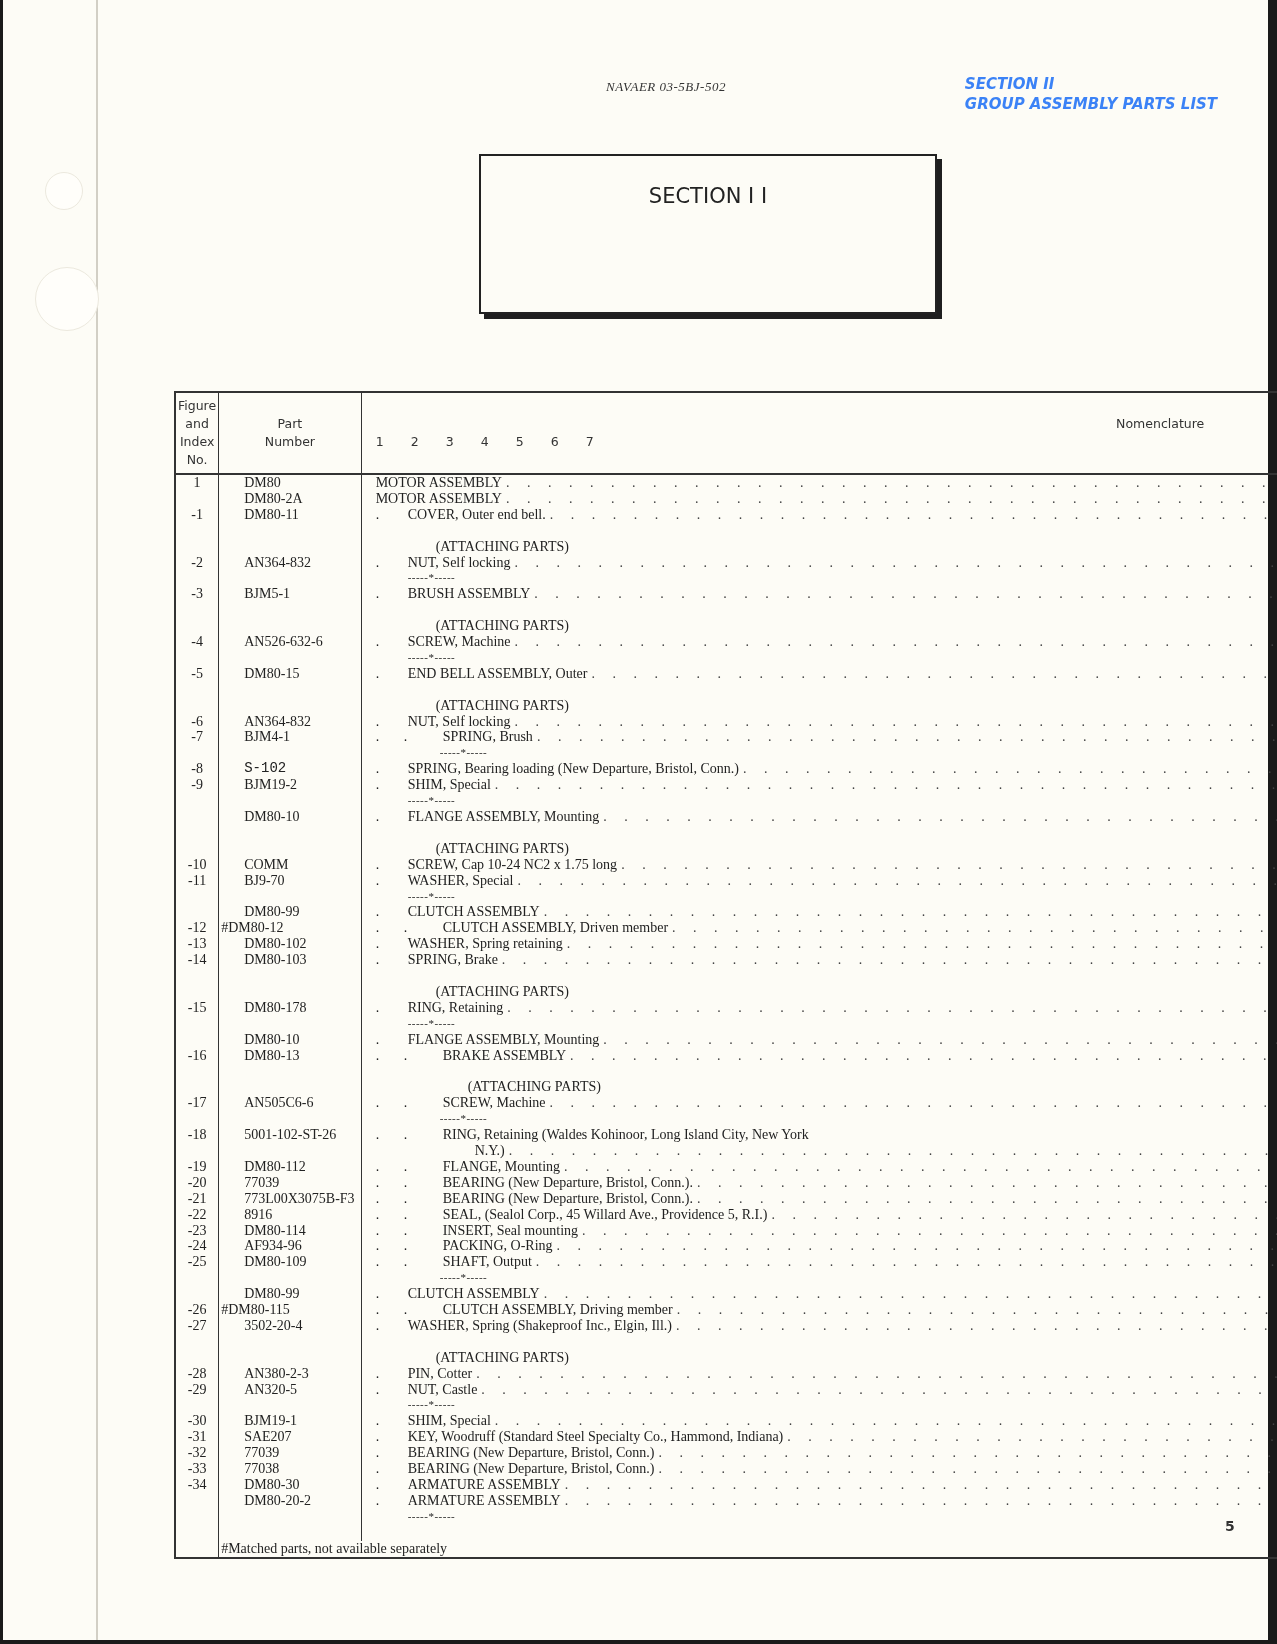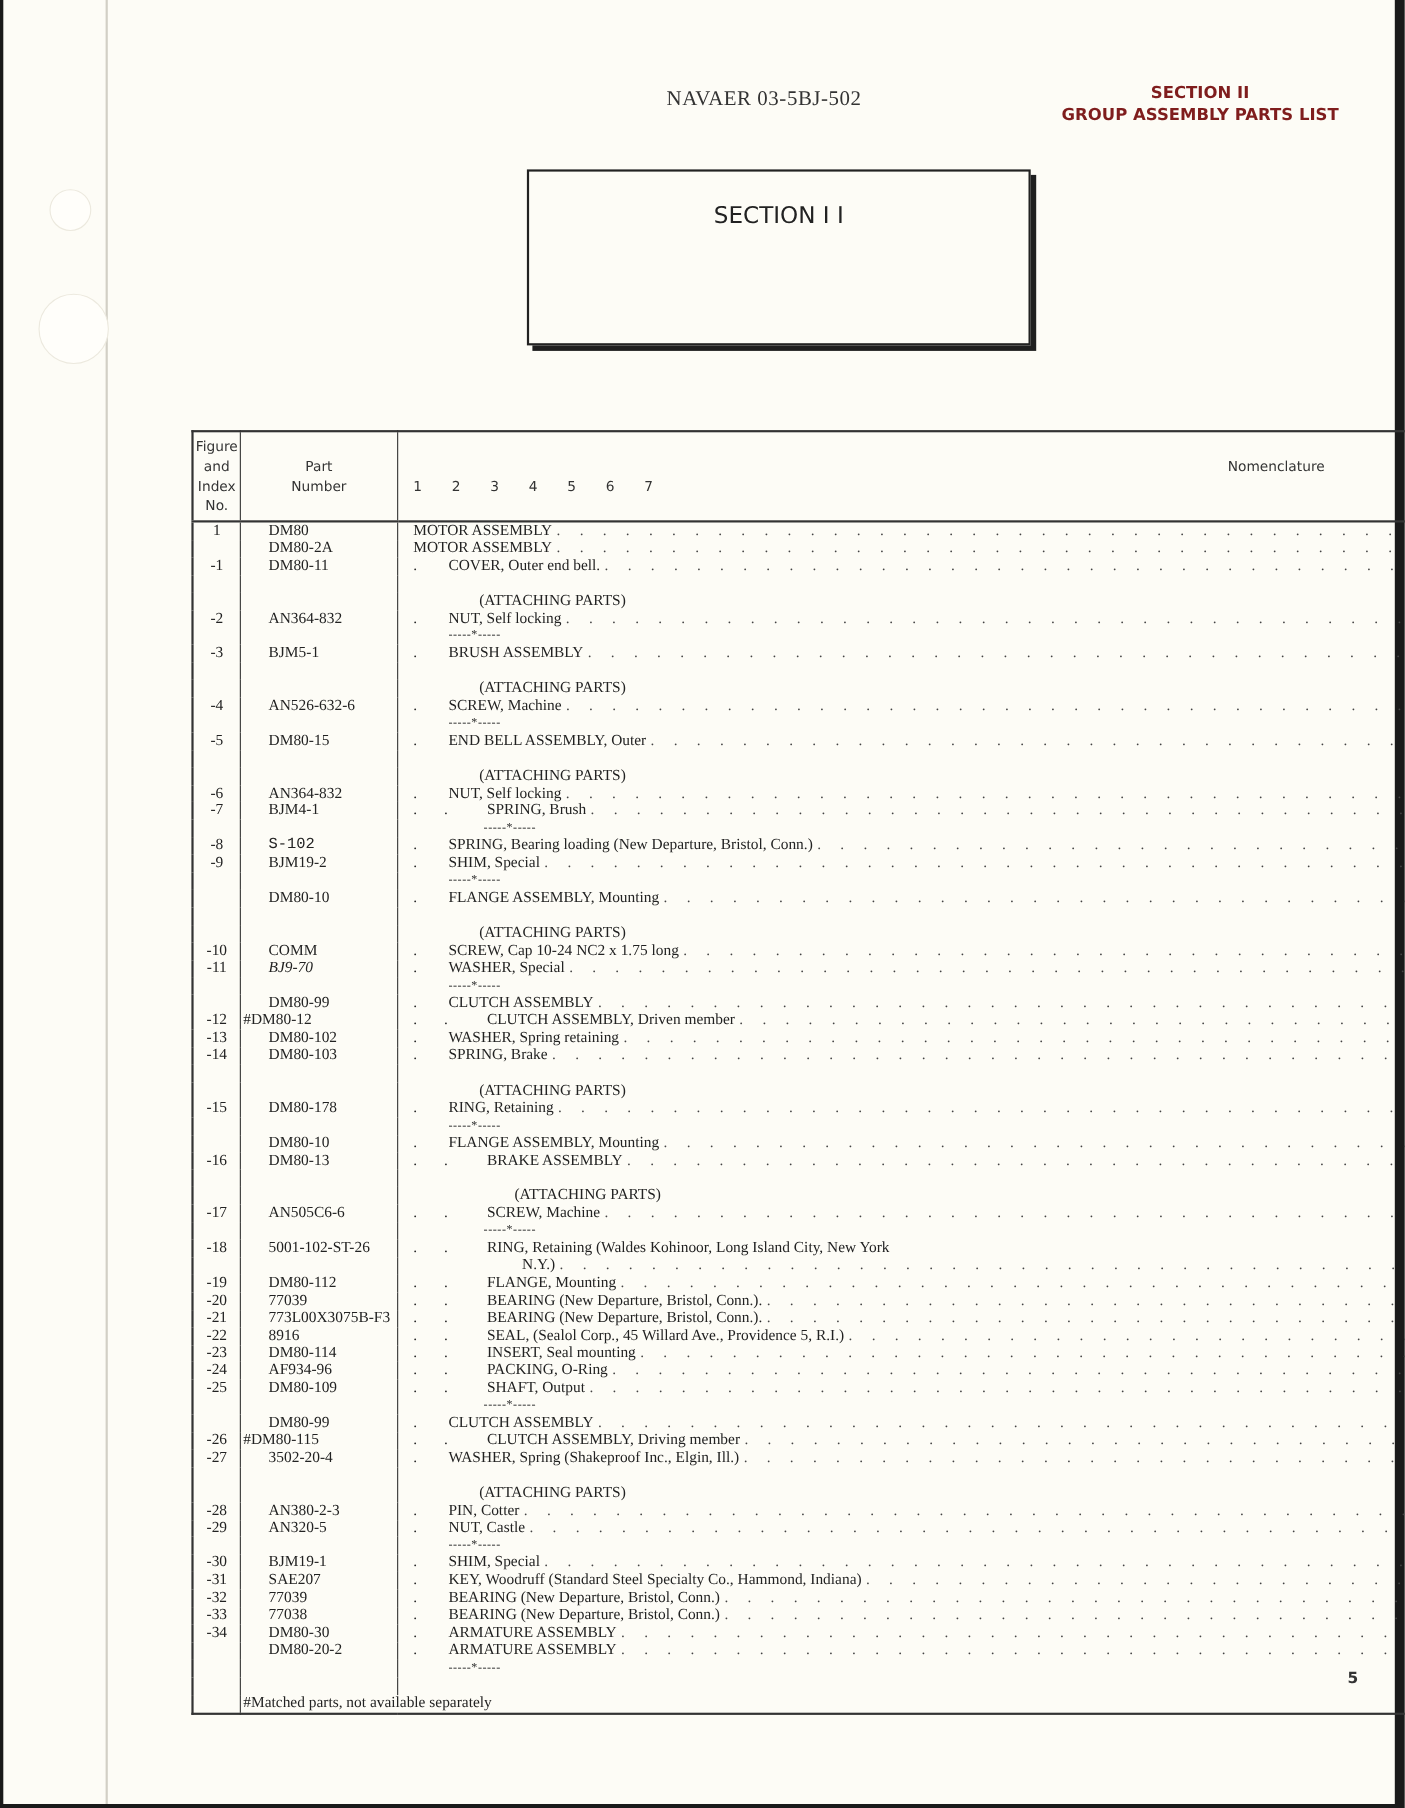--- a/index.html
+++ b/index.html
@@ -1,21 +1,21 @@
 <!DOCTYPE html>
 <html><head>
 <meta charset="utf-8">
 <style>
   html, body { margin:0; padding:0; }
   body { width:1277px; height:1644px; background:#1a1a1a; position:relative; overflow:hidden; }
   .page { position:absolute; left:3px; top:0; width:1265px; height:1640px; background:#fdfcf6; }
   .fold { position:absolute; left:93px; top:0; width:2px; height:1640px; background:#d2cfc5; }
   .hole { position:absolute; border-radius:50%; background:#fffefa; border:1px solid #ece9de; }
-  .hdr-doc { position:absolute; left:603px; top:79px; font-family:"Liberation Serif", serif; font-size:19px; letter-spacing:0.5px; color:#333; }
-  .hdr-sec { position:absolute; right:51px; top:74px; text-align:center; font-family:"DejaVu Sans", sans-serif; font-weight:bold; font-size:15px; line-height:20px; color:#7f1d1d; }
+  .hdr-doc { position:absolute; left:603px; top:79px; font-family:"Liberation Serif", serif; font-size:13px; letter-spacing:0.5px; color:#333;font-style:italic; }
+  .hdr-sec { position:absolute; right:51px; top:74px; text-align:left; font-family:"DejaVu Sans", sans-serif; font-weight:bold; font-size:15px; line-height:20px; color:#3b82f6;font-style:italic; }
   .secbox { position:absolute; left:476px; top:154px; width:454px; height:156px; border:2px solid #222; background:#fdfcf6; box-shadow:5px 5px 0 #1f1f1f; text-align:center; font-family:"DejaVu Sans", sans-serif; font-size:21px; color:#222; }
   .secbox div { height:40px; line-height:40px; }
   .secbox .l1 { margin-top:20px; }
   table.parts { position:absolute; left:171px; top:391px; width:1053px; border-collapse:collapse; border:2px solid #333; font-family:"Liberation Serif", serif; font-size:14px; color:#222; }
   table.parts th { font-family:"DejaVu Sans", sans-serif; font-weight:normal; font-size:12.5px; color:#333; border:1px solid #333; border-bottom:2px solid #333; padding:4px 2px; vertical-align:middle; line-height:18px; height:48px; }
   table.parts td { border-left:1px solid #333; border-right:1px solid #333; padding:0 6px; height:15.9px; line-height:15.9px; white-space:nowrap; }
   .c-idx { width:84px; text-align:center; }
   .c-part { width:188px; }
   .c-nom { width:600px; }
   th.c-nom { text-align:left; }
@@ -266,21 +266,21 @@
           <td class="c-nom">
             <div class="nom">
               <span class="ind" style="width: 40px; padding-left: 8px; box-sizing: border-box;">.</span>
               <span class="txt">SCREW, Cap 10-24 NC2 x 1.75 long</span>
               <span class="dots">. . . . . . . . . . . . . . . . . . . . . . . . . . . . . . . . . . . . . . . . . . . . . . . . . . . . . . . .</span>
             </div>
           </td>
         </tr>
         <tr>
           <td class="c-idx">-11</td>
-          <td class="c-part" style="padding-left:25px;font-style:italic;">BJ9-70</td>
+          <td class="c-part" style="padding-left:25px;">BJ9-70</td>
           <td class="c-nom">
             <div class="nom">
               <span class="ind" style="width: 40px; padding-left: 8px; box-sizing: border-box;">.</span>
               <span class="txt">WASHER, Special</span>
               <span class="dots">. . . . . . . . . . . . . . . . . . . . . . . . . . . . . . . . . . . . . . . . . . . . . . . . . . . . . . . .</span>
             </div>
           </td>
         </tr>
         <tr>
           <td class="c-idx"></td>

